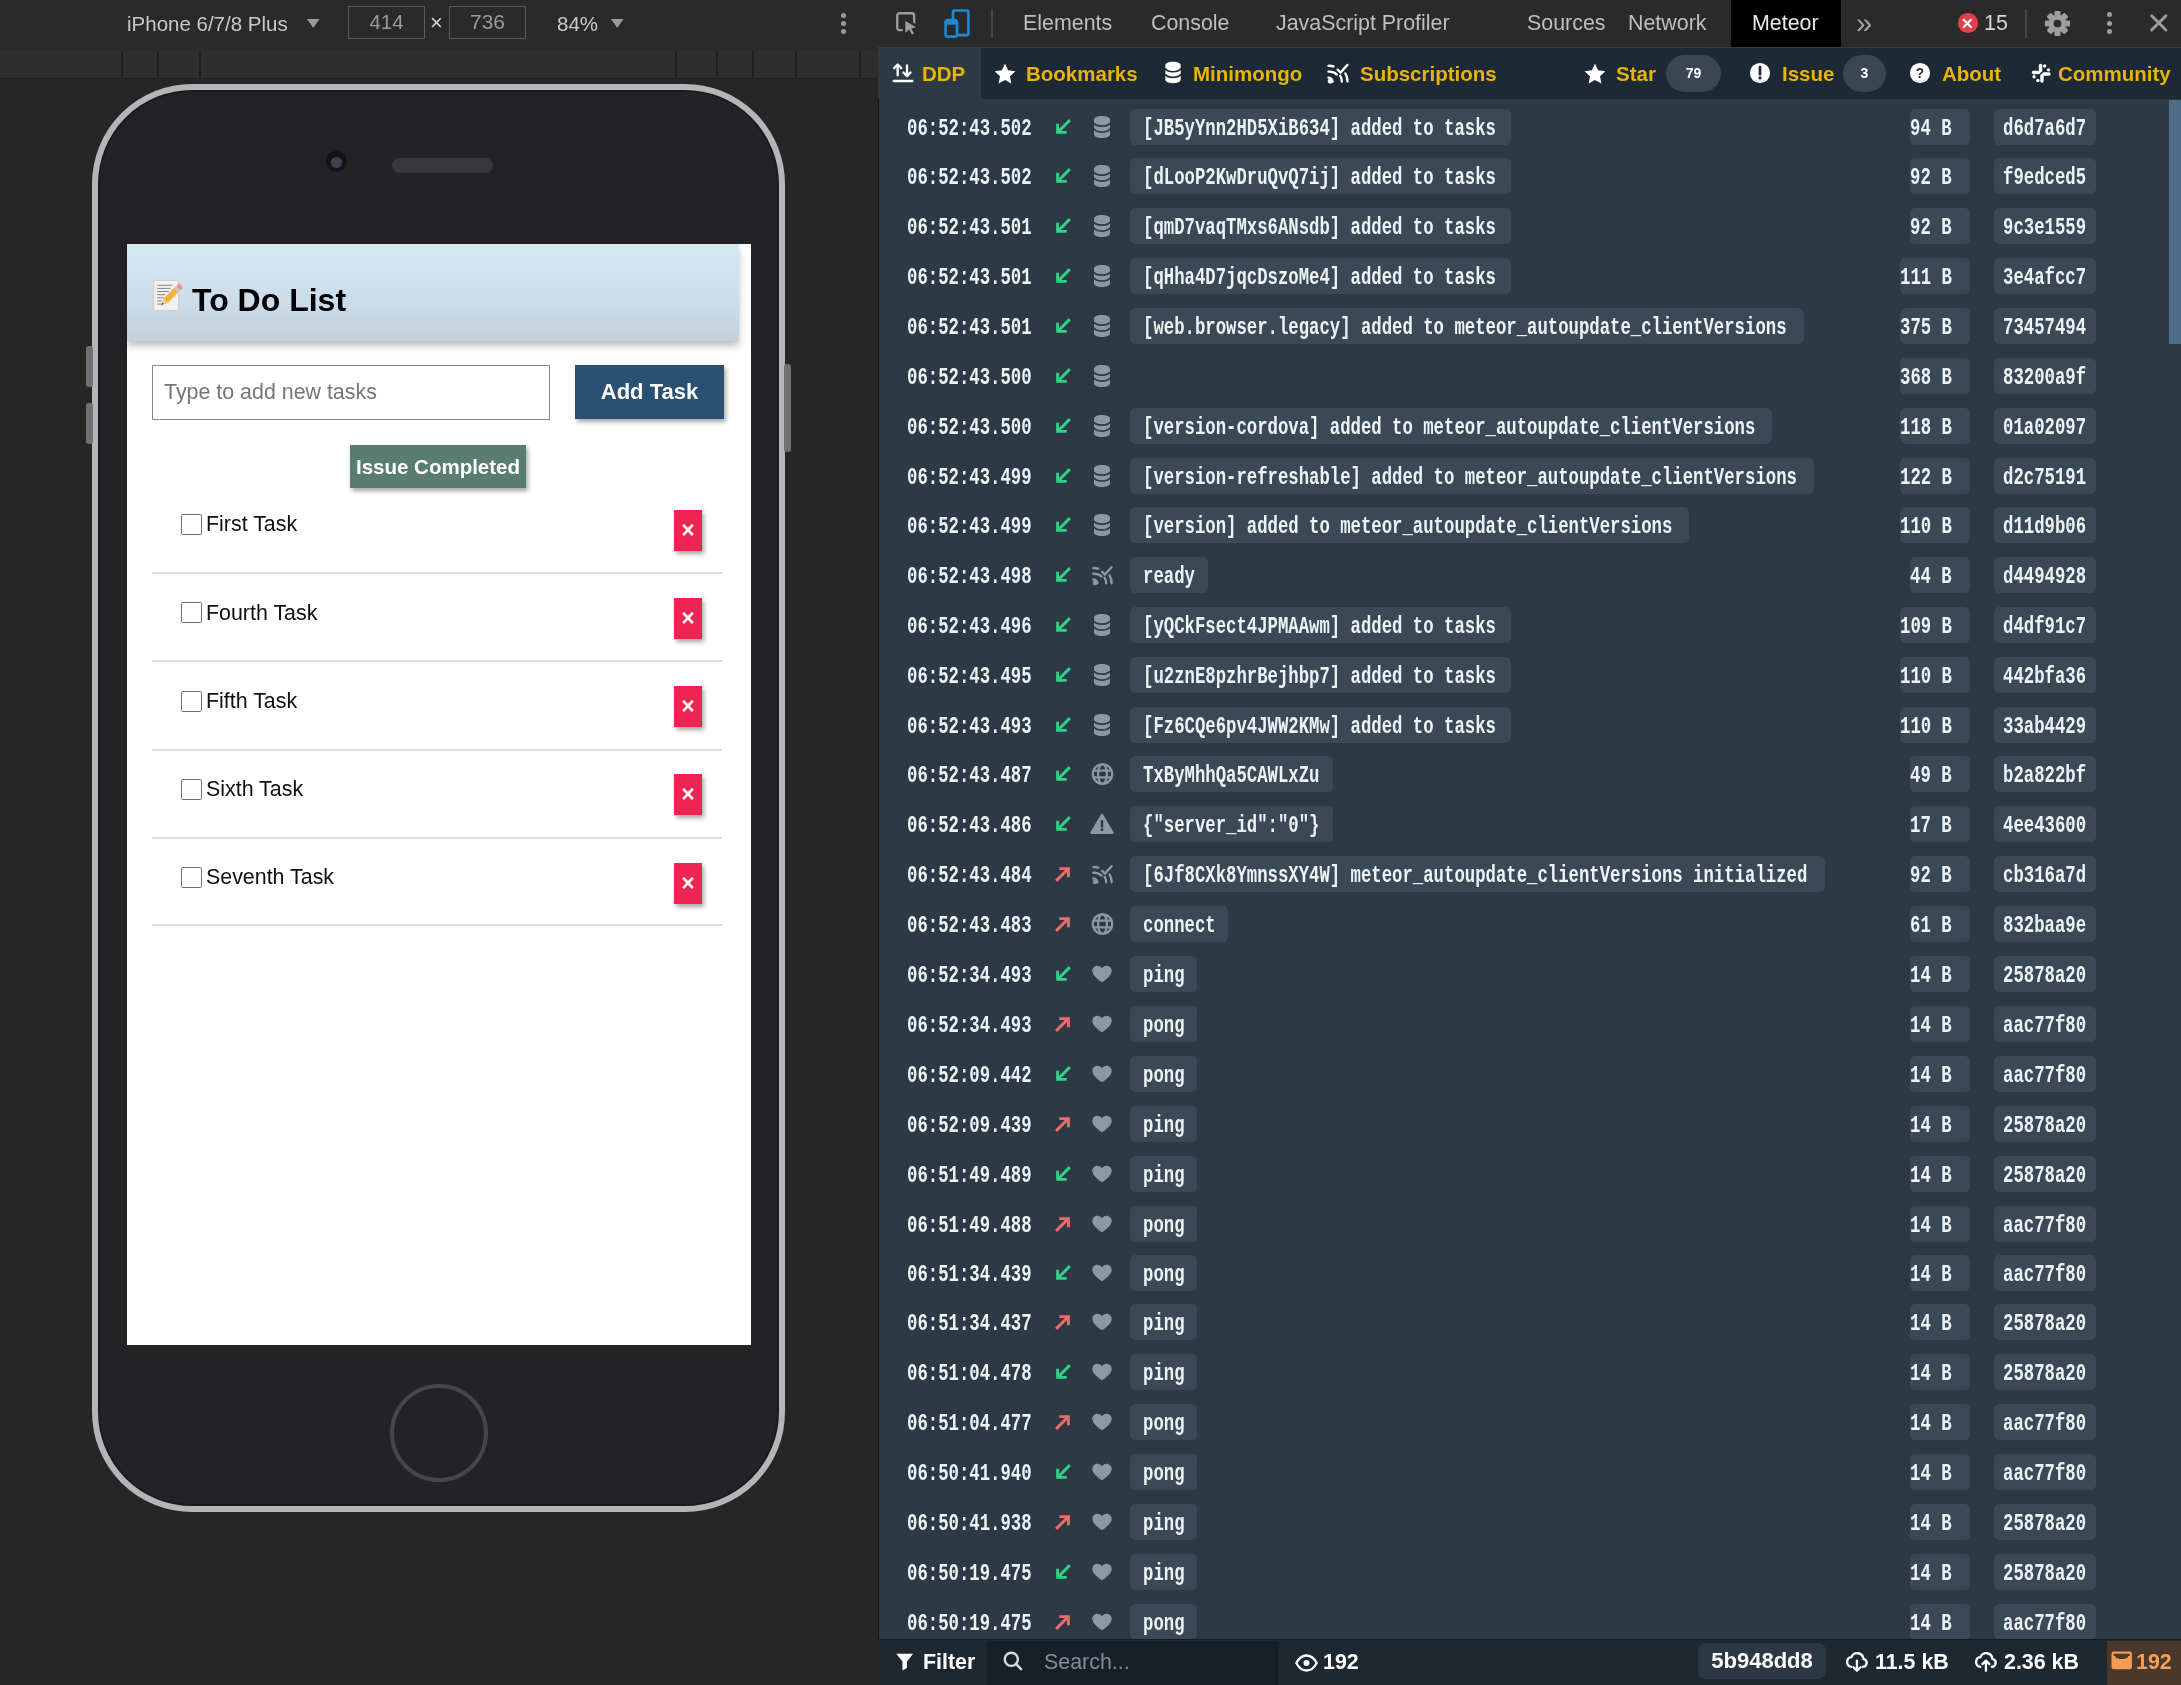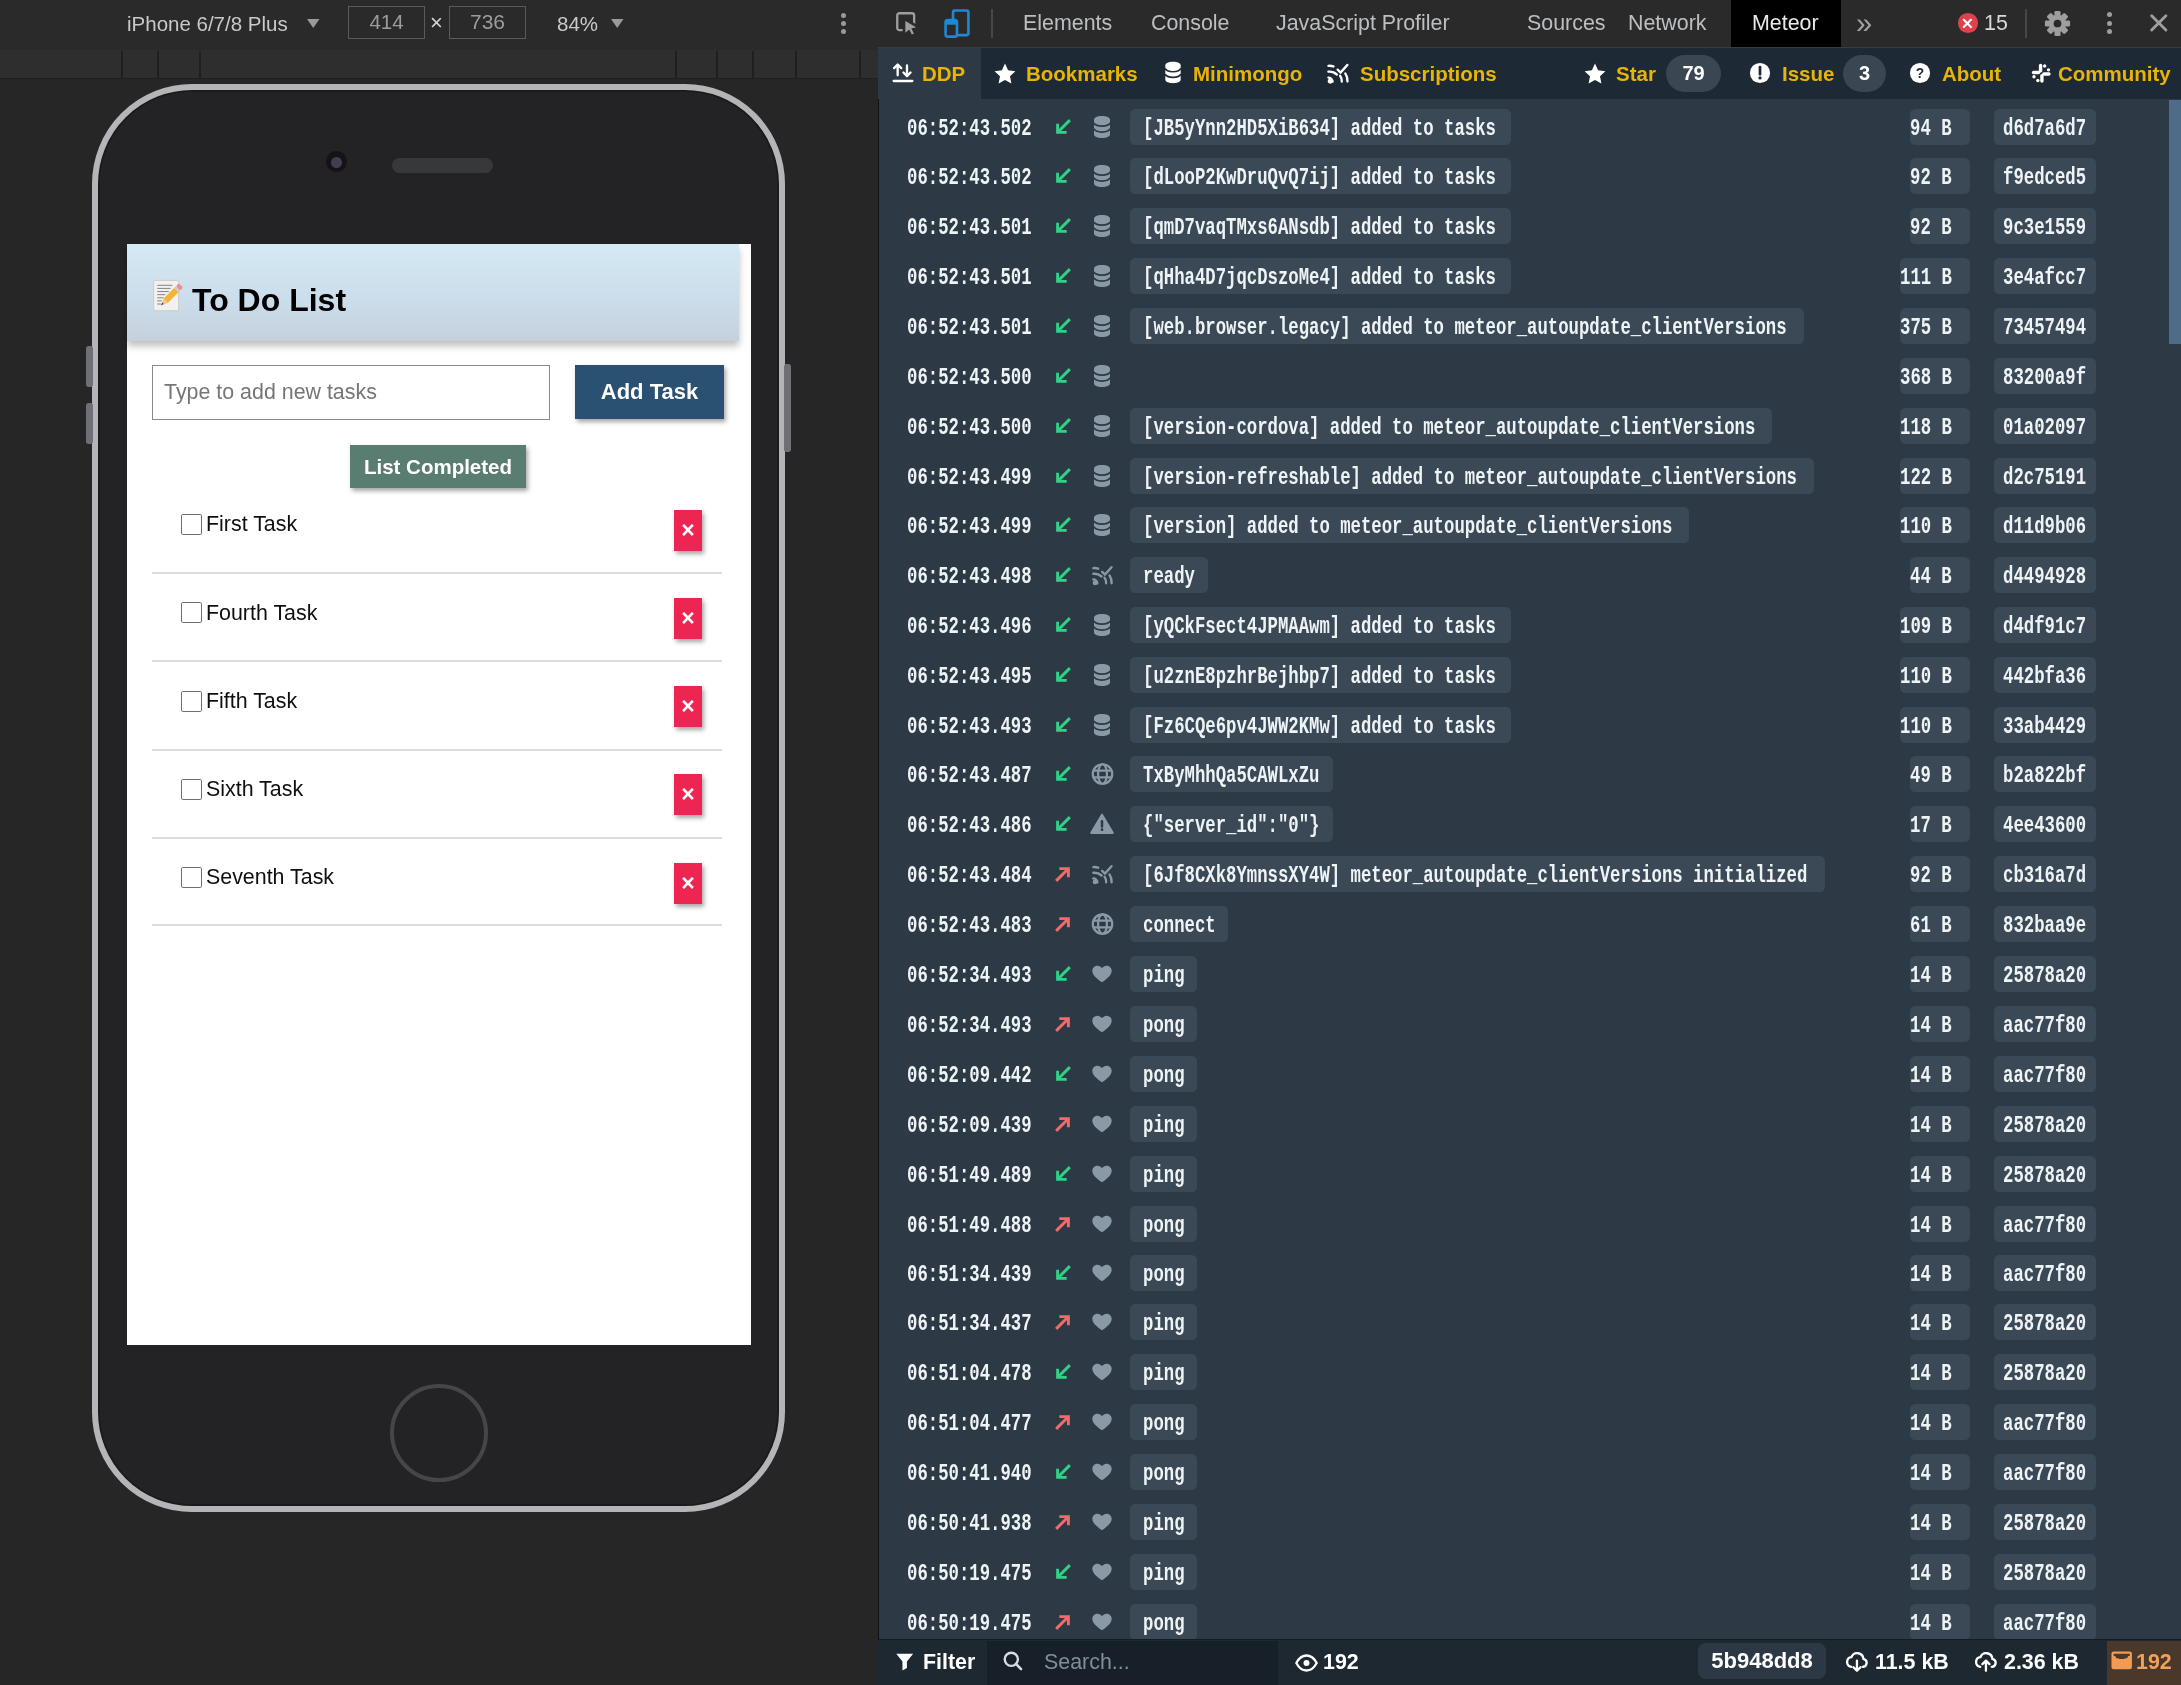--- a/index.html
+++ b/index.html
@@ -9,21 +9,21 @@
 .row .ts{position:absolute;left:28.5px;top:calc(50% + 1.8px);transform:translateY(-50%)}
 .row .arr{position:absolute;left:176px;top:50%;transform:translateY(-50%)}
 .row .ticow{position:absolute;left:200px;width:48px;text-align:center;top:50%;transform:translateY(-50%);line-height:0}
 .row .bx{position:absolute;top:50%;transform:translateY(-50%);height:36px;line-height:36px;padding-top:1.8px;background:#3b4956;border-radius:5.3px;overflow:hidden}
 .row .msg{left:252px;padding-left:12.5px}
 .row .size{right:212px;}
 .row .hash{width:102px;right:86px;padding-left:9px}
 .tbtxt{position:absolute;top:0;height:47px;line-height:47px;font-size:21.4px;color:#bcbfc1}
 .ddptxt{position:absolute;top:48px;height:51px;line-height:51px;font-size:20.5px;font-weight:700;color:#eab308}
 .ddpico{position:absolute;line-height:0}
-.pill{position:absolute;top:55px;height:37px;line-height:37px;border-radius:18.7px;background:#3a4651;color:#fff;font-size:20px;font-weight:700;text-align:center}
+.pill{position:absolute;top:55px;height:37px;line-height:37px;border-radius:18.7px;background:#3a4651;color:#fff;font-size:14px;font-weight:700;text-align:center}
 .sbtxt{position:absolute;top:1639px;height:47px;line-height:47px;font-size:21.4px;color:#fff;font-weight:700}
 .sbico{position:absolute;line-height:0}
 </style></head><body>
 
 <div class="abs" style="left:0;top:0;width:878px;height:50px;background:#2a2a2b"></div>
 <div class="abs" style="left:0;top:50px;width:878px;height:28.5px;background:#2e2e2f;border-bottom:0.9px solid #202020"></div>
 <div class="abs" style="left:121px;top:51px;width:1.8px;height:27px;background:#1f1f1f"></div>
 <div class="abs" style="left:157px;top:51px;width:1.8px;height:27px;background:#1f1f1f"></div>
 <div class="abs" style="left:199px;top:51px;width:1.8px;height:27px;background:#1f1f1f"></div>
 <div class="abs" style="left:675px;top:51px;width:1.8px;height:27px;background:#1f1f1f"></div>
@@ -65,21 +65,21 @@
 <rect x="19" y="7" width="7" height="2.6" fill="#c3cdd6"></rect>
 <rect x="19" y="9.6" width="7" height="17" fill="#f5b437"></rect>
 <path d="M19 26.6 H26 L22.5 34 Z" fill="#edc891"></path>
 <path d="M21.3 30.5 L23.7 30.5 L22.5 34 Z" fill="#4a4a52"></path>
 </g>
 </svg></div>
 <div class="abs" style="left:192px;top:277px;font-size:32px;font-weight:700;color:#000;line-height:46px">To Do List</div>
 <div class="abs" style="left:152px;top:365px;width:398px;height:55px;border:1.8px solid #8a8a8a;background:#fff"></div>
 <div class="abs" style="left:164px;top:365px;height:55px;line-height:55px;font-size:21.4px;color:#767676">Type to add new tasks</div>
 <div class="abs" style="left:575px;top:365px;width:149px;height:54px;background:#2b5172;box-shadow:1.8px 2.7px 4.5px rgba(0,0,0,0.35);color:#fff;font-size:22px;font-weight:700;text-align:center;line-height:54px">Add Task</div>
-<div class="abs" style="left:350px;top:445px;width:176px;height:43px;background:#5a7d71;box-shadow:1.8px 2.7px 4.5px rgba(0,0,0,0.35);color:#fff;font-size:20.5px;font-weight:700;text-align:center;line-height:43px">List Completed</div>
+<div class="abs" style="left:350px;top:445px;width:176px;height:43px;background:#5a7d71;box-shadow:1.8px 2.7px 4.5px rgba(0,0,0,0.35);color:#fff;font-size:20.5px;font-weight:700;text-align:center;line-height:43px">Issue Completed</div>
 <div class="abs" style="left:181px;top:514px;width:20.5px;height:20.5px;border:1.8px solid #6f6f6f;border-radius:1.8px;background:#fff"></div>
 <div class="abs" style="left:206px;top:511px;font-size:21.4px;color:#0f0f0f;line-height:27px">First Task</div>
 <div class="abs" style="left:674px;top:510px;width:28px;height:41px;background:#ee2553;box-shadow:1.8px 2.7px 4.5px rgba(0,0,0,0.35);color:#fff;text-align:center;line-height:40px;font-size:23px;font-weight:700">×</div>
 <div class="abs" style="left:181px;top:602px;width:20.5px;height:20.5px;border:1.8px solid #6f6f6f;border-radius:1.8px;background:#fff"></div>
 <div class="abs" style="left:206px;top:600px;font-size:21.4px;color:#0f0f0f;line-height:27px">Fourth Task</div>
 <div class="abs" style="left:674px;top:598px;width:28px;height:41px;background:#ee2553;box-shadow:1.8px 2.7px 4.5px rgba(0,0,0,0.35);color:#fff;text-align:center;line-height:40px;font-size:23px;font-weight:700">×</div>
 <div class="abs" style="left:181px;top:691px;width:20.5px;height:20.5px;border:1.8px solid #6f6f6f;border-radius:1.8px;background:#fff"></div>
 <div class="abs" style="left:206px;top:688px;font-size:21.4px;color:#0f0f0f;line-height:27px">Fifth Task</div>
 <div class="abs" style="left:674px;top:686px;width:28px;height:41px;background:#ee2553;box-shadow:1.8px 2.7px 4.5px rgba(0,0,0,0.35);color:#fff;text-align:center;line-height:40px;font-size:23px;font-weight:700">×</div>
 <div class="abs" style="left:181px;top:779px;width:20.5px;height:20.5px;border:1.8px solid #6f6f6f;border-radius:1.8px;background:#fff"></div>

